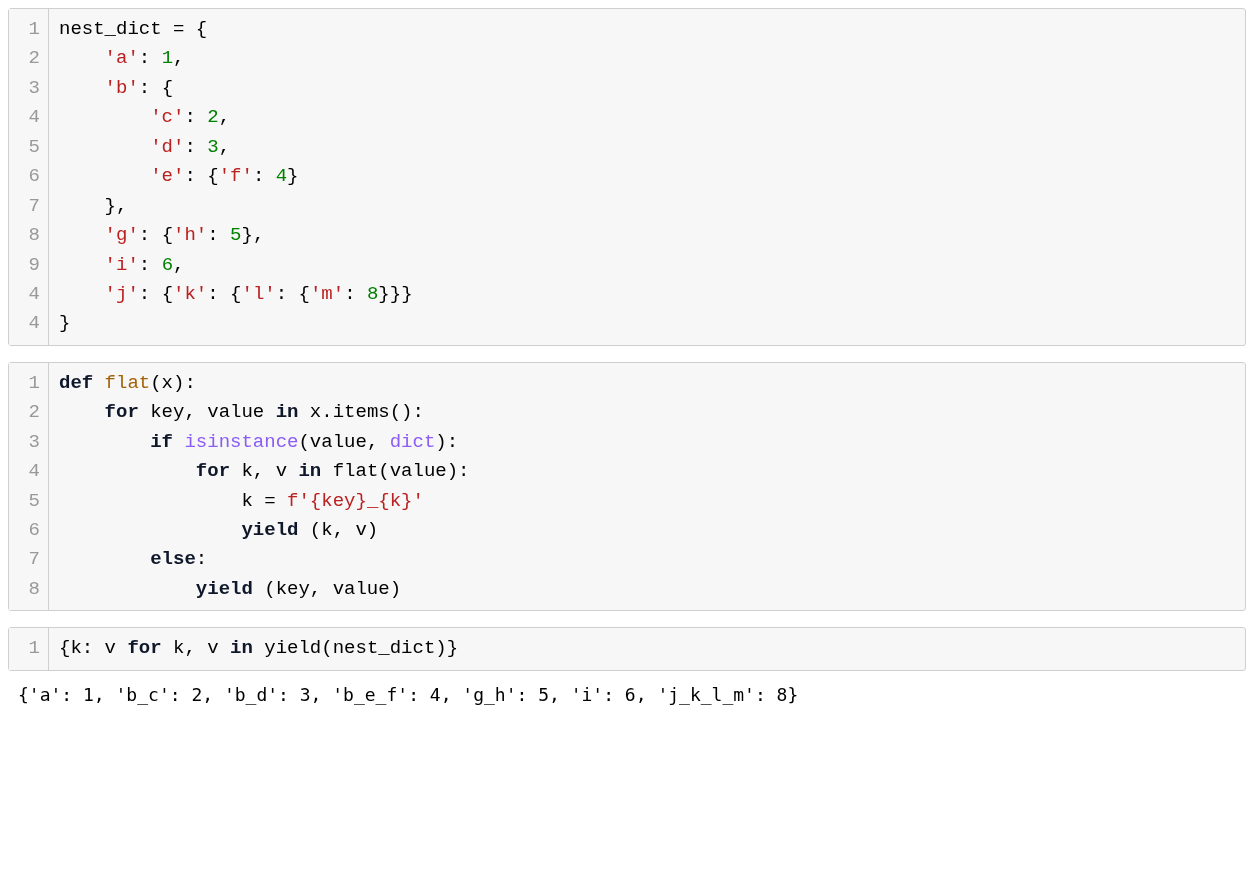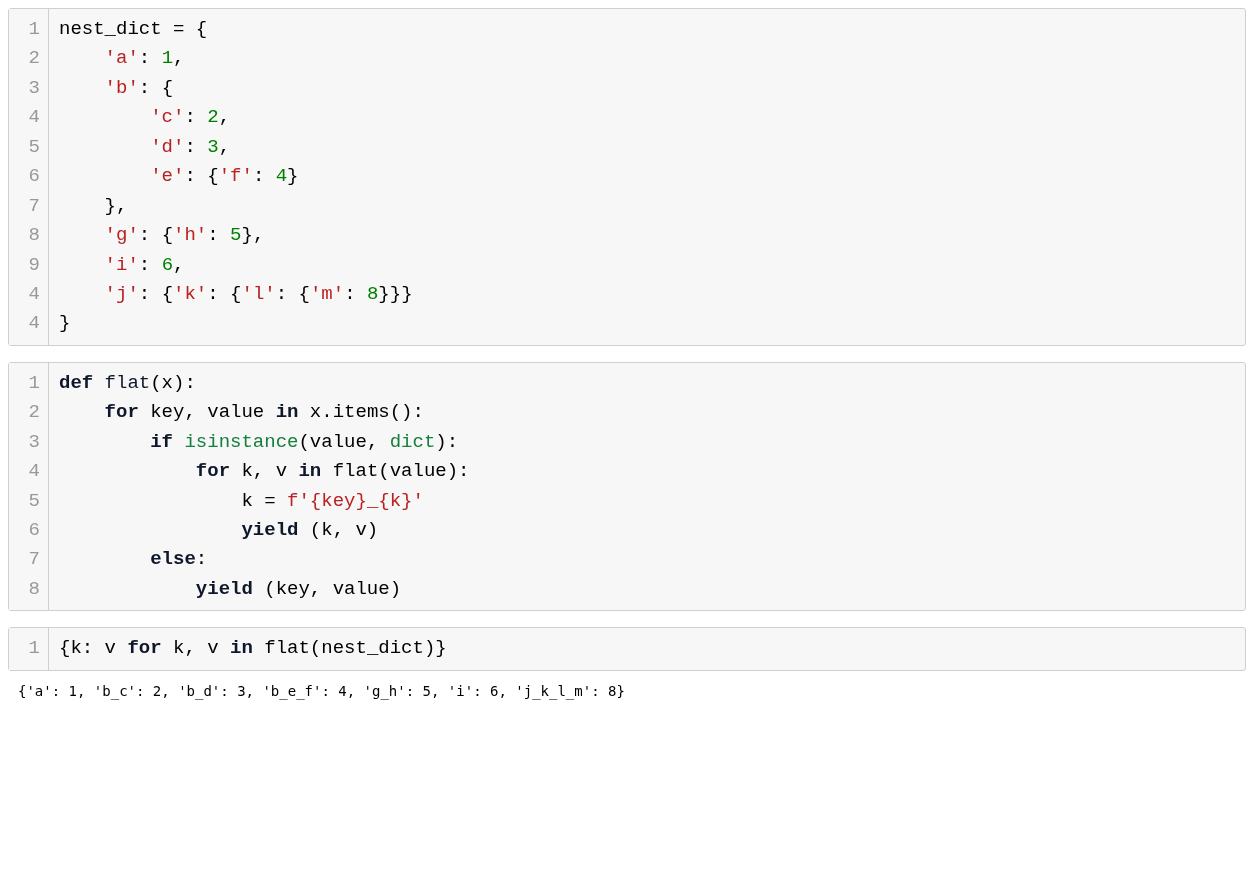--- a/index.html
+++ b/index.html
@@ -28,31 +28,31 @@
     min-width: 40px;
     box-sizing: border-box;
   }
   .code {
     padding: 6px 10px;
     white-space: pre;
   }
   .output-cell {
     padding: 0 10px 10px 10px;
     font-family: Menlo, Monaco, Consolas, monospace;
-    font-size: 14px;
+    font-size: 18px;
     white-space: pre-wrap;
     margin-top: -6px;
   }
   
   .kw  { color: #0f172a; font-weight: bold; }  
-  .bi  { color: #15803d; }                     
+  .bi  { color: #8b5cf6; }                     
   .str { color: #BA2121; }                     
   .sd  { color: #BA2121; }                     
   .num { color: #008000; }                     
-  .fn  { color: #0f172a; }                     
+  .fn  { color: #a16207; }                     
 </style>
 </head>
 <body>
 
 <div id="root">
     <div class="code-cell">
       <div class="gutter">
         <div>1</div>
         <div>2</div>
         <div>3</div>
@@ -77,16 +77,16 @@
         <div>6</div>
         <div>7</div>
         <div>8</div>
       </div>
       <div class="code"><div><span class="kw">def </span><span class="fn">flat</span><span>(x):</span></div><div><span>    </span><span class="kw">for </span><span>key, value </span><span class="kw">in </span><span>x</span><span>.</span><span>items():</span></div><div><span>        </span><span class="kw">if </span><span class="bi">isinstance</span><span>(value, </span><span class="bi">dict</span><span>):</span></div><div><span>            </span><span class="kw">for </span><span>k, v </span><span class="kw">in </span><span>flat(value):</span></div><div><span>                k </span><span>=</span><span> </span><span class="sd">f'</span><span class="str">{key}</span><span class="sd">_</span><span class="str">{k}</span><span class="sd">'</span></div><div><span>                </span><span class="kw">yield </span><span>(k, v)</span></div><div><span>        </span><span class="kw">else</span><span>:</span></div><div><span>            </span><span class="kw">yield </span><span>(key, value)</span></div></div>
     </div>
     <div class="code-cell">
       <div class="gutter">
         <div>1</div>
       </div>
-      <div class="code"><div><span>{k: v </span><span class="kw">for </span><span>k, v </span><span class="kw">in </span><span>flat(nest_dict)}</span></div></div>
+      <div class="code"><div><span>{k: v </span><span class="kw">for </span><span>k, v </span><span class="kw">in </span><span>yield(nest_dict)}</span></div></div>
     </div>
     <div class="output-cell">{'a': 1, 'b_c': 2, 'b_d': 3, 'b_e_f': 4, 'g_h': 5, 'i': 6, 'j_k_l_m': 8}</div>
   </div>
 
 </body></html>

